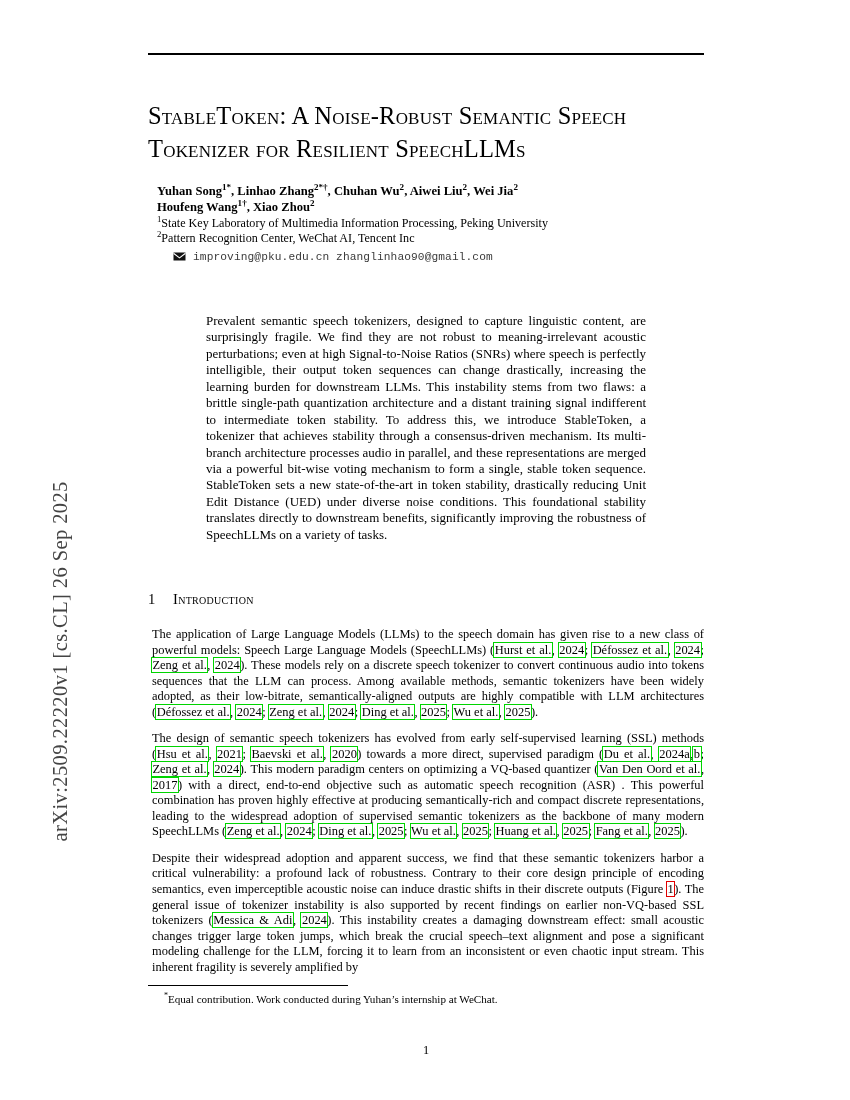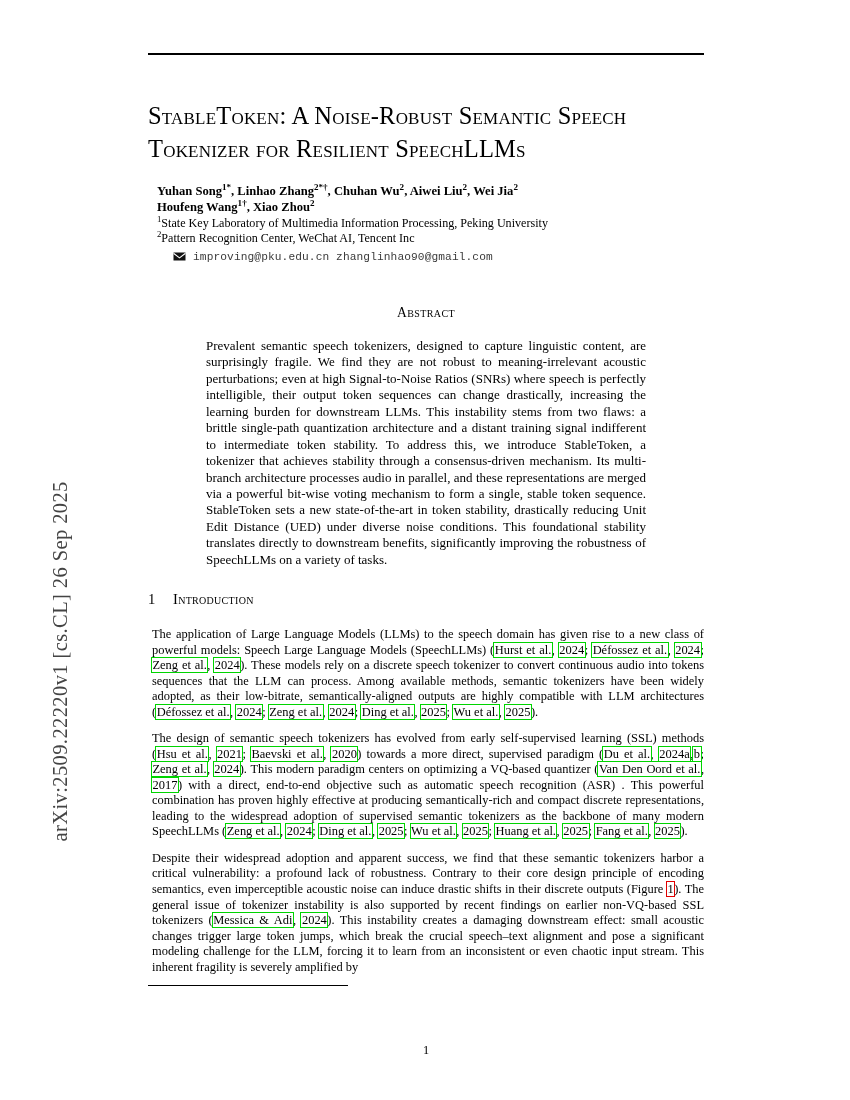--- a/index.html
+++ b/index.html
@@ -232,32 +232,32 @@
       <span class="env-icon">
         <svg width="13" height="9" viewBox="0 0 13 9" xmlns="http://www.w3.org/2000/svg">
           <rect x="0.5" y="0.5" width="12" height="8" fill="#111111"></rect>
           <path d="M0.5 0.5 L6.5 5.2 L12.5 0.5 L12.5 2 L6.5 6.6 L0.5 2 Z" fill="#ffffff"></path>
         </svg>
       </span><span>improving@pku.edu.cn  zhanglinhao90@gmail.com</span>
     </div>
   </div>
 
   <div id="abstract-block">
-    <div class="abstract-heading">Abstract</div>
     <p class="abstract-text">Prevalent semantic speech tokenizers, designed to capture linguistic content, are surprisingly fragile. We find they are not robust to meaning-irrelevant acoustic perturbations; even at high Signal-to-Noise Ratios (SNRs) where speech is perfectly intelligible, their output token sequences can change drastically, increasing the learning burden for downstream LLMs. This instability stems from two flaws: a brittle single-path quantization architecture and a distant training signal indifferent to intermediate token stability. To address this, we introduce StableToken, a tokenizer that achieves stability through a consensus-driven mechanism. Its multi-branch architecture processes audio in parallel, and these representations are merged via a powerful bit-wise voting mechanism to form a single, stable token sequence. StableToken sets a new state-of-the-art in token stability, drastically reducing Unit Edit Distance (UED) under diverse noise conditions. This foundational stability translates directly to downstream benefits, significantly improving the robustness of SpeechLLMs on a variety of tasks.</p>
   </div>
 
   <div id="section-intro">
     <div class="section-heading">
       <span class="section-num">1</span><span>Introduction</span>
     </div>
     <p class="body-par">The application of Large Language Models (LLMs) to the speech domain has given rise to a new class of powerful models: Speech Large Language Models (SpeechLLMs) (<span class="cite">Hurst et al.</span>, <span class="cite">2024</span>; <span class="cite">Défossez et al.</span>, <span class="cite">2024</span>; <span class="cite">Zeng et al.</span>, <span class="cite">2024</span>). These models rely on a discrete speech tokenizer to convert continuous audio into tokens sequences that the LLM can process. Among available methods, semantic tokenizers have been widely adopted, as their low-bitrate, semantically-aligned outputs are highly compatible with LLM architectures (<span class="cite">Défossez et al.</span>, <span class="cite">2024</span>; <span class="cite">Zeng et al.</span>, <span class="cite">2024</span>; <span class="cite">Ding et al.</span>, <span class="cite">2025</span>; <span class="cite">Wu et al.</span>, <span class="cite">2025</span>).</p>
     <p class="body-par">The design of semantic speech tokenizers has evolved from early self-supervised learning (SSL) methods (<span class="cite">Hsu et al.</span>, <span class="cite">2021</span>; <span class="cite">Baevski et al.</span>, <span class="cite">2020</span>) towards a more direct, supervised paradigm (<span class="cite">Du et al.</span>, <span class="cite">2024a</span>,<span class="cite">b</span>; <span class="cite">Zeng et al.</span>, <span class="cite">2024</span>). This modern paradigm centers on optimizing a VQ-based quantizer (<span class="cite">Van Den Oord et al.</span>, <span class="cite">2017</span>) with a direct, end-to-end objective such as automatic speech recognition (ASR) . This powerful combination has proven highly effective at producing semantically-rich and compact discrete representations, leading to the widespread adoption of supervised semantic tokenizers as the backbone of many modern SpeechLLMs (<span class="cite">Zeng et al.</span>, <span class="cite">2024</span>; <span class="cite">Ding et al.</span>, <span class="cite">2025</span>; <span class="cite">Wu et al.</span>, <span class="cite">2025</span>; <span class="cite">Huang et al.</span>, <span class="cite">2025</span>; <span class="cite">Fang et al.</span>, <span class="cite">2025</span>).</p>
     <p class="body-par">Despite their widespread adoption and apparent success, we find that these semantic tokenizers harbor a critical vulnerability: a profound lack of robustness. Contrary to their core design principle of encoding semantics, even imperceptible acoustic noise can induce drastic shifts in their discrete outputs (Figure <span class="ref-red">1</span>). The general issue of tokenizer instability is also supported by recent findings on earlier non-VQ-based SSL tokenizers (<span class="cite">Messica &amp; Adi</span>, <span class="cite">2024</span>). This instability creates a damaging downstream effect: small acoustic changes trigger large token jumps, which break the crucial speech–text alignment and pose a significant modeling challenge for the LLM, forcing it to learn from an inconsistent or even chaotic input stream. This inherent fragility is severely amplified by</p>
   </div>
 
   <div id="footnotes">
     <div id="footnote-rule"></div>
+    <div class="footnote-line"><sup>*</sup>Equal contribution. Work conducted during Yuhan’s internship at WeChat.</div>
   </div>
 
   <div id="page-number">1</div>
 
 </div>
 
 </body></html>

